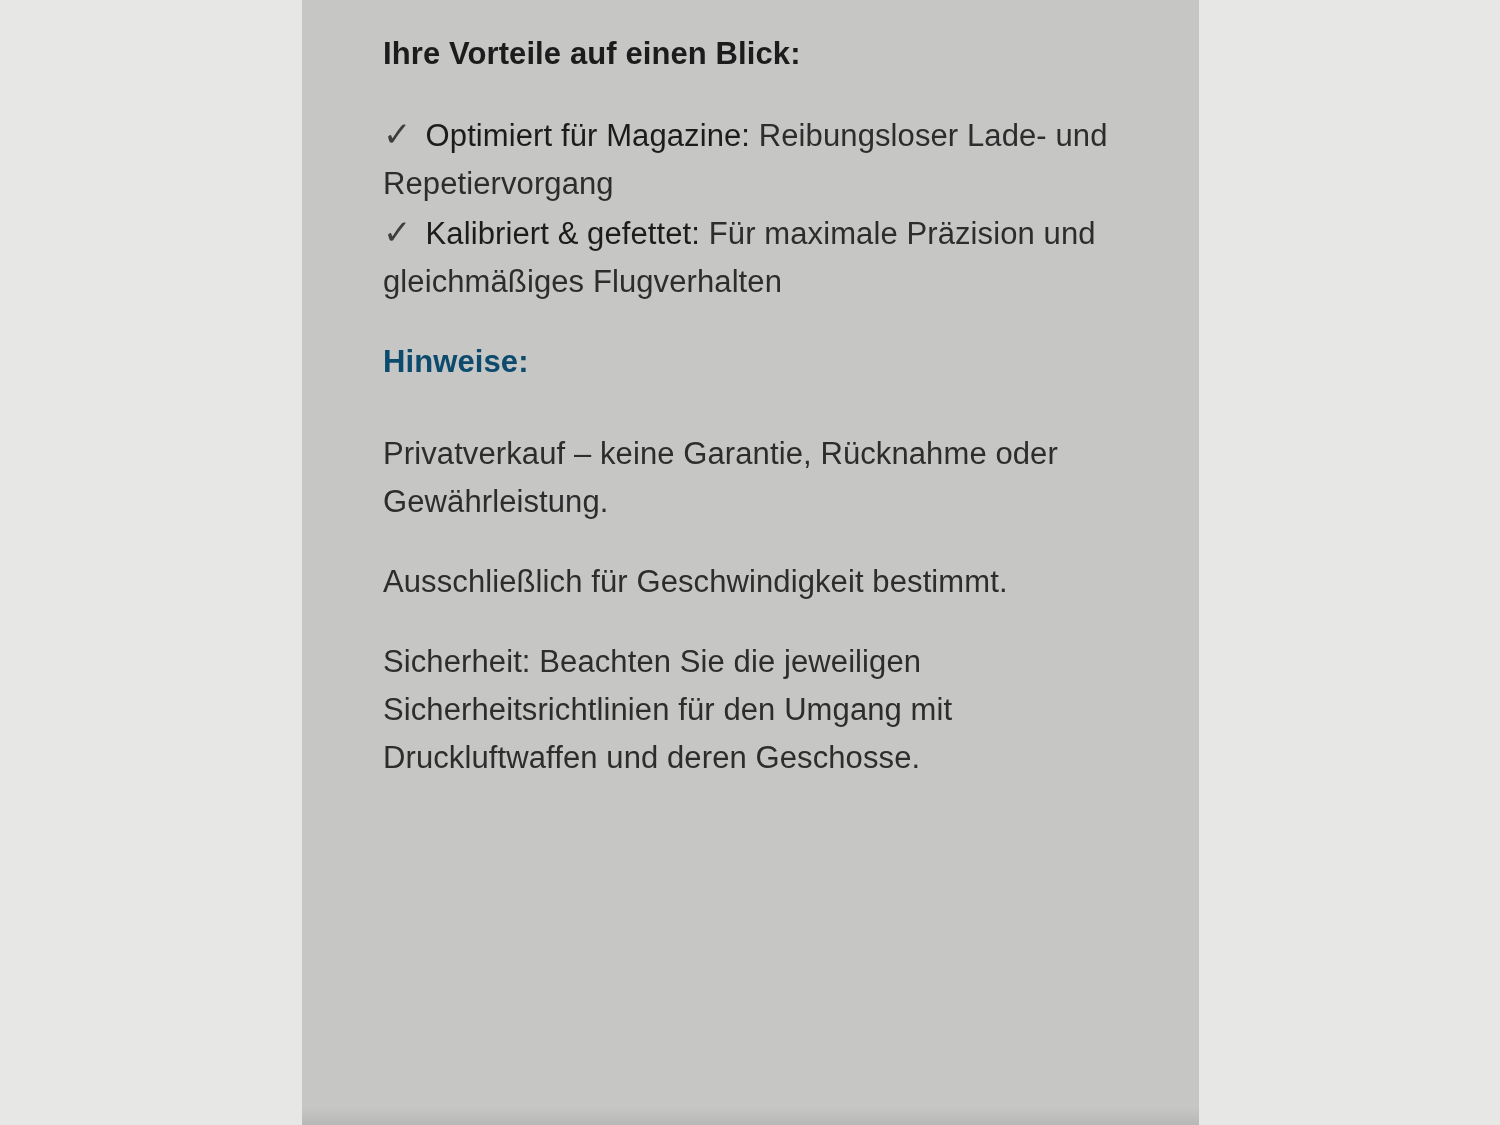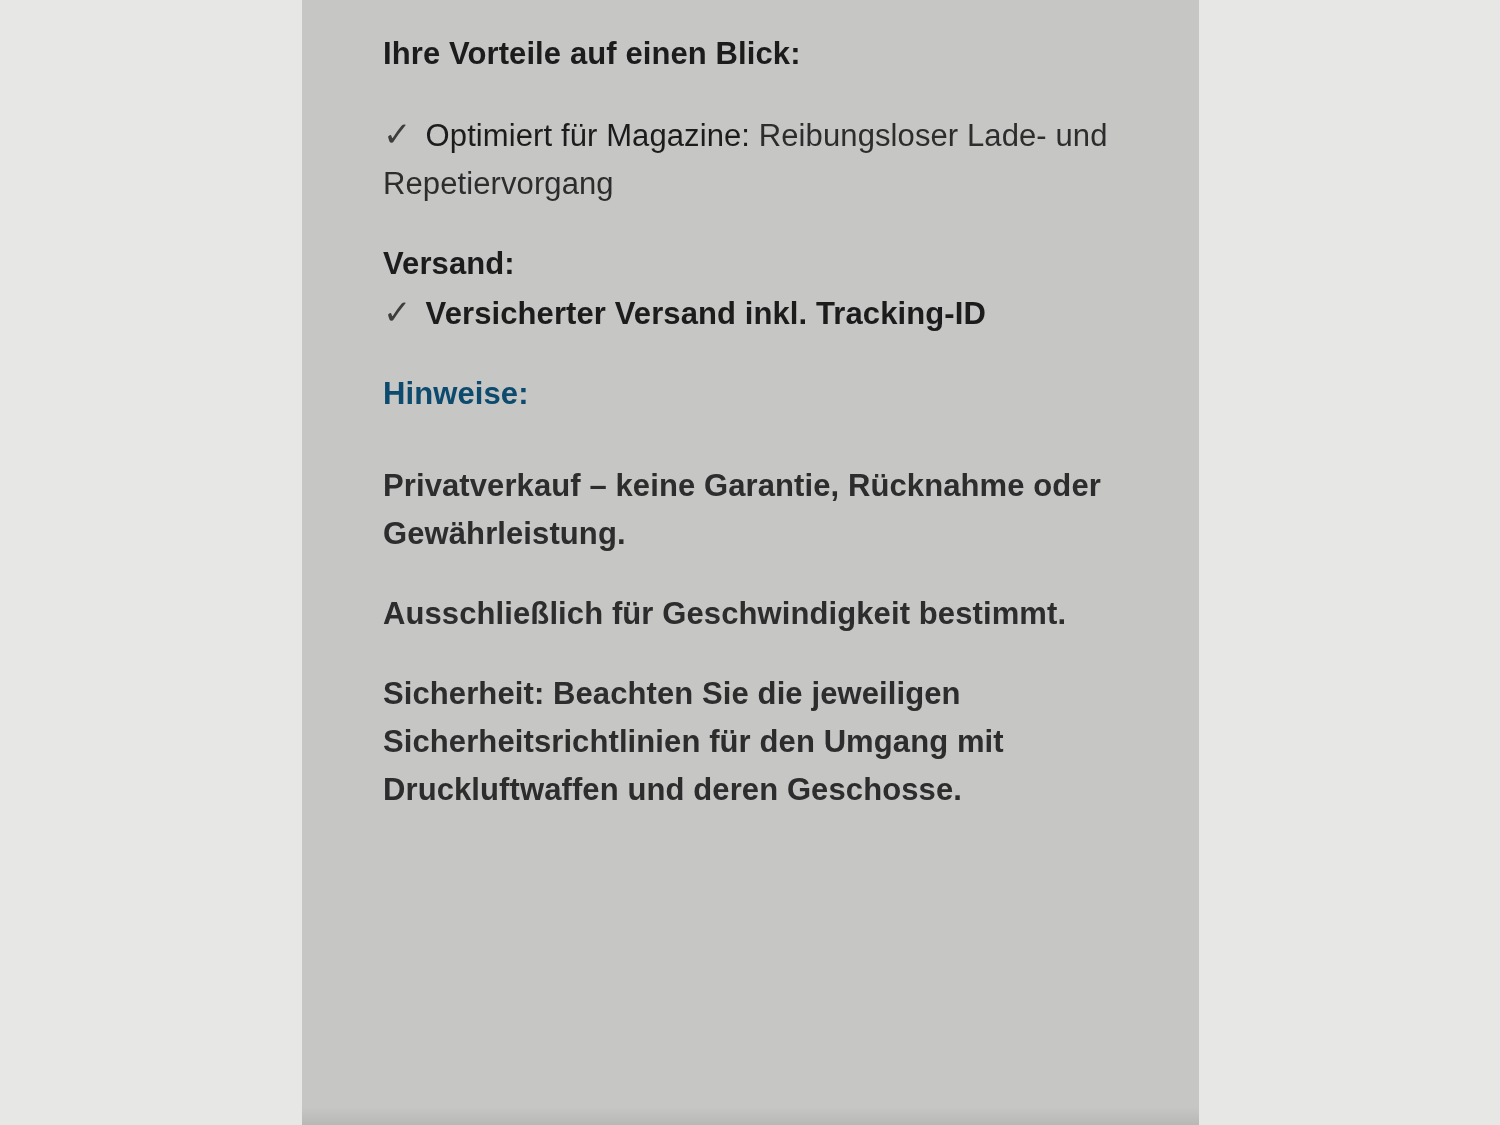--- a/index.html
+++ b/index.html
@@ -73,40 +73,36 @@
     font-weight: 700;
     color: #1c1c1c;
   }
   .notes-heading {
     font-weight: 700;
     color: #0c4a6e;
     margin: 0 0 44px 0;
   }
   .note-paragraph {
     margin: 0 0 32px 0;
-    font-weight: bold;
   }
 </style>
 </head>
 <body>
 
 <div class="stage">
   <div class="panel">
     <div class="content">
 
       <p class="section-heading">Ihre Vorteile auf einen Blick:</p>
 
       <div class="benefits">
         <div class="benefit-item"><span class="check">✓</span><span class="bold-label">Optimiert für Magazine:</span> <span>Reibungsloser Lade- und Repetiervorgang</span></div>
+        <div class="benefit-item"><span class="check">✓</span><span class="bold-label">Kalibriert &amp; gefettet:</span> <span>Für maximale Präzision und gleichmäßiges Flugverhalten</span></div>
       </div>
 
-      <div class="shipping-block">
-        <div class="section-heading" style="margin:0">Versand:</div>
-        <div class="benefit-item"><span class="check">✓</span><span class="shipping-item">Versicherter Versand inkl. Tracking-ID</span></div>
-      </div>
 
       <p class="notes-heading">Hinweise:</p>
 
       <p class="note-paragraph">Privatverkauf – keine Garantie, Rücknahme oder Gewährleistung.</p>
       <p class="note-paragraph">Ausschließlich für Geschwindigkeit bestimmt.</p>
       <p class="note-paragraph">Sicherheit: Beachten Sie die jeweiligen Sicherheitsrichtlinien für den Umgang mit Druckluftwaffen und deren Geschosse.</p>
 
     </div>
   </div>
 </div>

